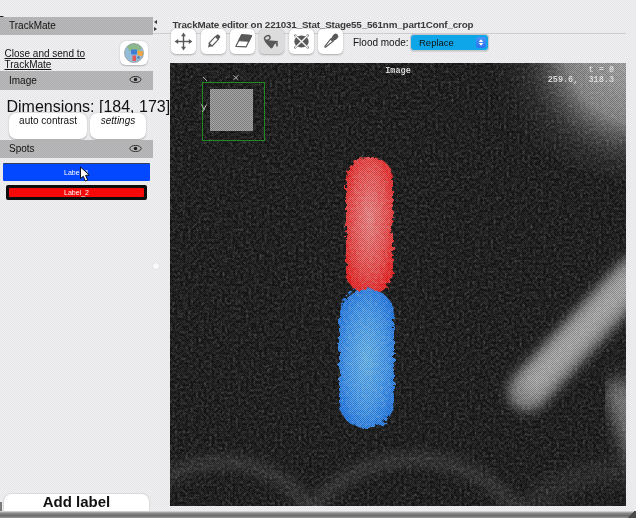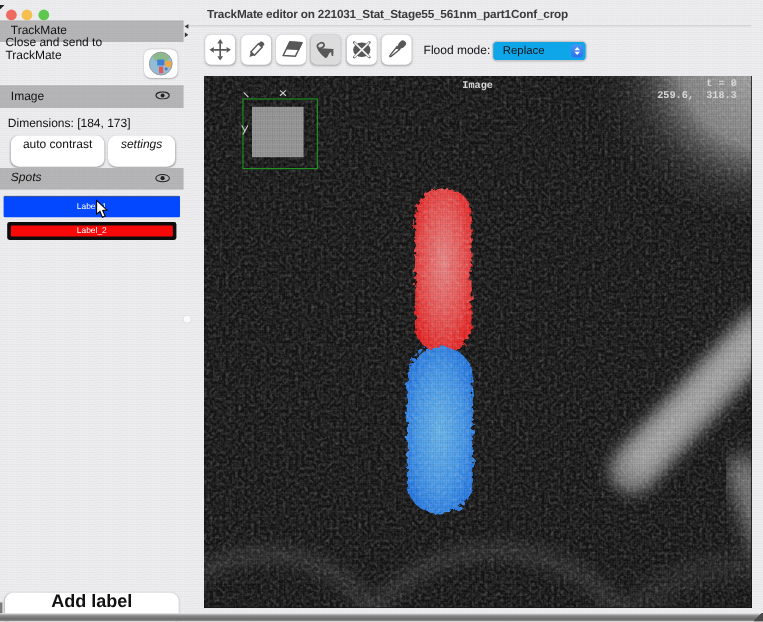--- a/index.html
+++ b/index.html
@@ -4,46 +4,46 @@
 <style>
   html,body{margin:0;padding:0;}
   body{
     width:636px;height:518px;overflow:hidden;position:relative;
     font-family:"Liberation Sans",sans-serif;
     background:repeating-conic-gradient(#f0f0f2 0% 25%, #e6e6e9 0% 50%) 0 0/2px 2px;
   }
   .abs{position:absolute;}
   svg{display:block;}
   
-  #titlebar{left:0;top:4px;width:588px;height:17px;
+  #titlebar{left:0;top:16px;width:588px;height:17px;
     background:repeating-conic-gradient(#efeff1 0% 25%, #e7e7ea 0% 50%) 0 0/2px 2px;
     border-bottom:1px solid #cfcfd1;padding-left:38px;}
   .tl{position:absolute;top:4px;width:9px;height:9px;border-radius:50%;}
   #tl-r{left:5px;background:#ee6a5f;}
   #tl-y{left:18px;background:#f5bf4f;}
   #tl-g{left:32px;background:#5ec84e;}
   #corner{left:0;top:0;width:4px;height:4px;background:#222;
     clip-path:polygon(0 0,100% 0,0 100%);}
   #title{left:5px;top:3px;width:636px;text-align:center;white-space:nowrap;
     font-size:9.8px;font-weight:bold;color:#3a3a3a;letter-spacing:-0.15px;}
   
   .gbar{left:0;width:153px;height:18px;
     background:repeating-conic-gradient(#b8b8b9 0% 25%, #b0b0b2 0% 50%) 0 0/2px 2px;
     color:#111;font-size:10px;line-height:18px;padding-left:9px;box-sizing:border-box;}
   #bar-tm{top:17px;}
   #bar-img{top:71px;height:19px;line-height:19px;}
-  #bar-spots{top:140px;font-style:italic;}
+  #bar-spots{top:140px;}
   .arrow{left:154px;width:0;height:0;border:2.5px solid transparent;}
   #arr-l{top:20px;border-right:3.5px solid #333;border-left:none;}
   #arr-r{top:27px;border-left:3.5px solid #333;border-right:none;}
-  #closetxt{left:4.5px;top:31px;font-size:10px;color:#111;line-height:10.5px;}
+  #closetxt{left:4.5px;top:49px;font-size:10px;color:#111;line-height:10.5px;text-decoration:underline;}
   #globebtn{left:120px;top:41px;width:28px;height:24px;background:#fff;
     border-radius:6px;box-shadow:0 0.5px 1.5px rgba(0,0,0,0.25);}
   .eye{width:13px;height:7px;}
-  #dimtxt{left:6.5px;top:97.5px;font-size:10px;color:#111;}
+  #dimtxt{left:6.5px;top:97.5px;font-size:16px;color:#111;}
   .wbtn{background:#fff;border-radius:7px;height:26px;
     box-shadow:0 0.5px 1.5px rgba(0,0,0,0.3);
     font-size:10px;color:#111;text-align:center;line-height:15px;}
   #btn-ac{left:9px;top:113px;width:78px;}
   #btn-set{left:90px;top:113px;width:56px;font-style:italic;}
   #btn-blue{left:3px;top:163px;width:147px;height:18px;background:#0347ff;
     border-top:1px solid #33415e;border-radius:1px;box-sizing:border-box;
     color:#fff;font-size:7px;text-align:center;line-height:17px;}
   #btn-red-outer{left:6px;top:185px;width:141px;height:15px;background:#0c0c0c;border-radius:2px;}
   #btn-red{left:3px;top:3px;width:135px;height:9px;background:#f80909;position:absolute;

